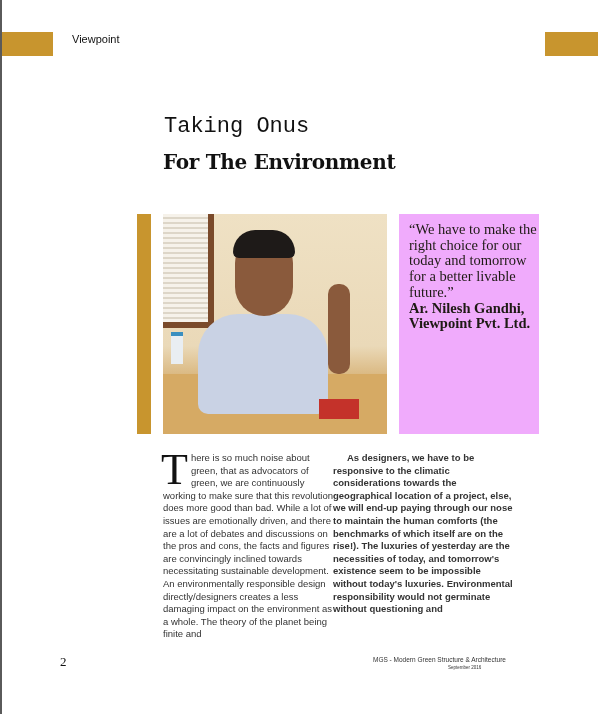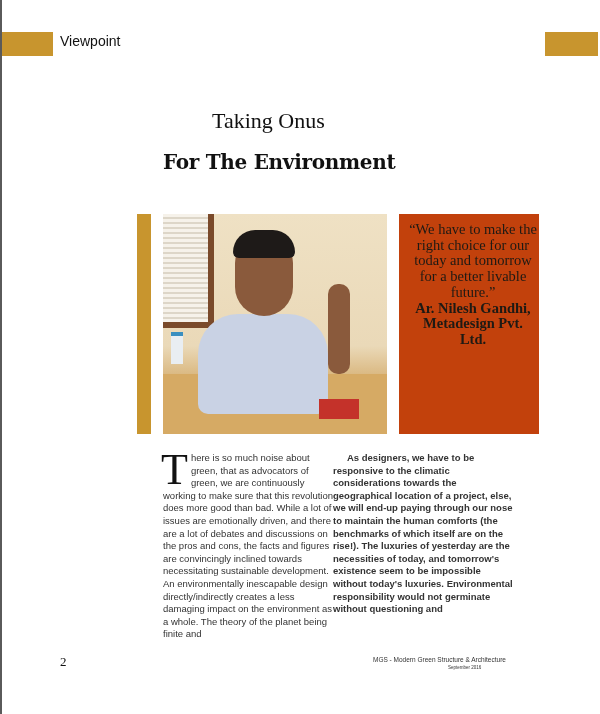--- a/index.html
+++ b/index.html
@@ -3,37 +3,37 @@
 <meta charset="utf-8">
 <style>
   html, body { margin: 0; padding: 0; }
   body {
     width: 600px; height: 714px; background: #ffffff; position: relative; overflow: hidden;
     font-family: "Liberation Sans", sans-serif;
   }
   .left-edge { position: absolute; left: 0; top: 0; width: 2px; height: 714px; background: #5a5a5a; }
   .gold-tab-left { position: absolute; left: 2px; top: 32px; width: 51px; height: 24px; background: #c8952e; }
   .gold-tab-right { position: absolute; left: 545px; top: 32px; width: 53px; height: 24px; background: #c8952e; }
-  .section-label { position: absolute; left: 60px; top: 33px; font-size: 14px; color: #111; }
-  .kicker { position: absolute; left: 164px; top: 108px; font-family: Liberation Serif, serif; font-size: 22px; color: #111; margin-left: 48px; }
+  .section-label { position: absolute; left: 72px; top: 33px; font-size: 11px; color: #111; }
+  .kicker { position: absolute; left: 164px; top: 114px; font-family: Liberation Mono, monospace; font-size: 22px; color: #111; }
   .headline { position: absolute; left: 163px; top: 150px; font-family: "DejaVu Serif", serif; font-weight: bold; font-size: 20px; color: #111; letter-spacing: -0.3px; }
   .gold-bar { position: absolute; left: 137px; top: 214px; width: 14px; height: 220px; background: #c8952e; }
   .photo {
     position: absolute; left: 163px; top: 214px; width: 224px; height: 220px; overflow: hidden;
     background: linear-gradient(180deg, #efe1c4 0%, #ead9b8 60%, #d8b47a 75%, #cfa86a 100%);
   }
   .photo .window { position: absolute; left: 0; top: 0; width: 45px; height: 108px; background: repeating-linear-gradient(180deg, #f6f2ea 0 3px, #ddd6c8 3px 5px); border-right: 6px solid #7a4a2a; border-bottom: 6px solid #7a4a2a; }
   .photo .table { position: absolute; left: 0; top: 160px; width: 224px; height: 60px; background: #d6aa64; }
   .photo .shirt { position: absolute; left: 35px; top: 100px; width: 130px; height: 100px; background: #c9d2e4; border-radius: 40px 40px 10px 10px; }
   .photo .head { position: absolute; left: 72px; top: 22px; width: 58px; height: 80px; background: #8a5a3c; border-radius: 28px 28px 30px 30px; }
   .photo .hair { position: absolute; left: 70px; top: 16px; width: 62px; height: 28px; background: #1e1a18; border-radius: 30px 30px 8px 8px; }
   .photo .arm { position: absolute; left: 165px; top: 70px; width: 22px; height: 90px; background: #8a5a3c; border-radius: 10px; }
   .photo .tissue { position: absolute; left: 156px; top: 185px; width: 40px; height: 20px; background: #c4322a; }
   .photo .bottle { position: absolute; left: 8px; top: 118px; width: 12px; height: 28px; background: #e9eef2; border-top: 4px solid #3a8fc0; }
-  .quote-box { position: absolute; left: 399px; top: 214px; width: 140px; height: 220px; background: #c2410c; text-align: center; }
+  .quote-box { position: absolute; left: 399px; top: 214px; width: 140px; height: 220px; background: #f0abfc; }
   .quote-text { position: absolute; left: 10px; top: 8px; width: 128px; font-family: "Liberation Serif", serif; font-size: 14.5px; line-height: 15.7px; color: #1e1a14; }
   .quote-attr { font-weight: bold; display: block; }
   .col { position: absolute; top: 452px; width: 175px; font-family: "Liberation Sans", sans-serif; font-size: 9.5px; line-height: 12.6px; color: #333; }
   .col1 { left: 163px; }
   .col2 { left: 333px; width: 180px; }
   .col p { margin: 0; }
   .dropcap { float: left; font-family: "Liberation Serif", serif; font-size: 44px; line-height: 34px; margin: 1px 3px 0 -2px; color: #111; }
   .subhead { font-weight: bold; color: #111; margin-top: 5px !important; }
   .indent { text-indent: 14px; font-weight: bold; }
   .page-number { position: absolute; left: 60px; top: 654px; font-family: "Liberation Serif", serif; font-size: 13px; color: #111; }
@@ -59,27 +59,27 @@
   <div class="shirt"></div>
   <div class="head"></div>
   <div class="hair"></div>
   <div class="arm"></div>
   <div class="tissue"></div>
 </div>
 
 <div class="quote-box">
   <div class="quote-text">
     <span>“We have to make the right choice for our today and tomorrow for a better livable future.”</span>
-    <span class="quote-attr">Ar. Nilesh Gandhi, Metadesign Pvt. Ltd.</span>
+    <span class="quote-attr">Ar. Nilesh Gandhi, Viewpoint Pvt. Ltd.</span>
   </div>
 </div>
 
 <div class="col col1">
   <p><span class="dropcap">T</span><span>here is so much noise about green, that as advocators of green, we are continuously working to make sure that this revolution does more good than bad. While a lot of issues are emotionally driven, and there are a lot of debates and discussions on the pros and cons, the facts and figures are convincingly inclined towards necessitating sustainable development.</span></p>
-  <p>An environmentally inescapable design directly/indirectly creates a less damaging impact on the environment as a whole. The theory of the planet being finite and</p>
+  <p>An environmentally responsible design directly/designers creates a less damaging impact on the environment as a whole. The theory of the planet being finite and</p>
 </div>
 
 <div class="col col2">
   <p class="indent">As designers, we have to be responsive to the climatic considerations towards the geographical location of a project, else, we will end-up paying through our nose to maintain the human comforts (the benchmarks of which itself are on the rise!). The luxuries of yesterday are the necessities of today, and tomorrow's existence seem to be impossible without today's luxuries. Environmental responsibility would not germinate without questioning and</p>
 </div>
 
 <div class="page-number">2</div>
 <div class="footer-title">MGS  - Modern Green Structure &amp; Architecture</div>
 <div class="footer-date">September 2016</div>
 

